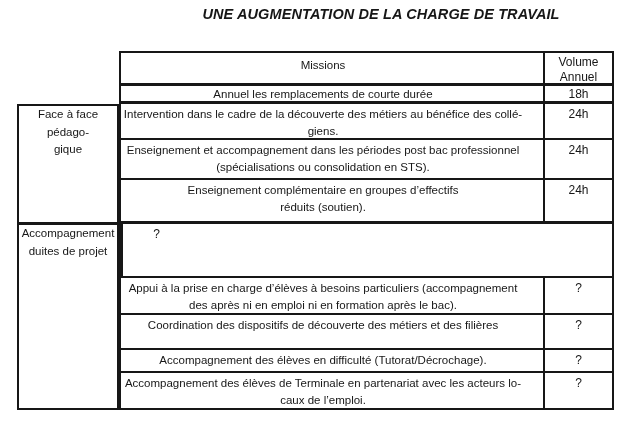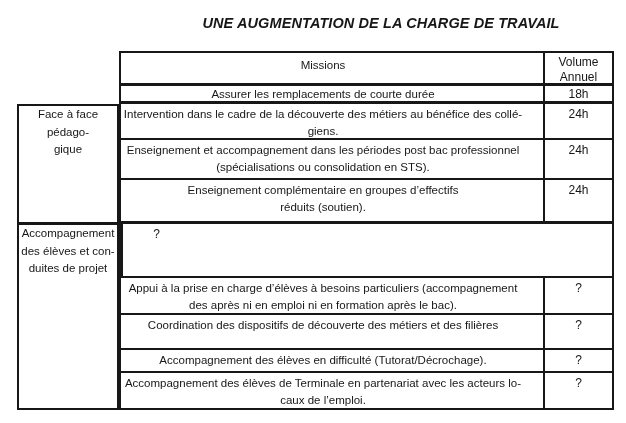--- a/index.html
+++ b/index.html
@@ -2,21 +2,21 @@
 <html><head>
 <meta charset="utf-8">
 <style>
   html,body{margin:0;padding:0;background:#fff;}
   #page{
     position:relative;width:626px;height:423px;background:#ffffff;
     font-family:"Liberation Sans",sans-serif;color:#171717;overflow:hidden;
   }
   
   .doc-title{
-    position:absolute;top:15px;left:136px;width:490px;text-align:center;
+    position:absolute;top:6px;left:136px;width:490px;text-align:center;
     font-size:14.5px;font-weight:700;font-style:italic;letter-spacing:.1px;color:#171717;
   }
   
   .left-box{
     position:absolute;left:17px;top:104px;width:102px;height:306px;
     border:2px solid #171717;box-sizing:border-box;display:flex;flex-direction:column;
   }
   .group-cell{
     box-sizing:border-box;text-align:center;font-size:11.5px;line-height:17.5px;
     padding-top:0;overflow:hidden;
@@ -62,38 +62,37 @@
 
   <div class="doc-title">UNE AUGMENTATION DE LA CHARGE DE TRAVAIL</div>
 
   <div class="left-box">
     <div class="group-cell g1">
       <span class="tline">Face à face pédago-</span>
       <span class="tline">gique</span>
     </div>
     <div class="group-cell g2">
       <span class="tline">Accompagnement</span>
-      <span class="tline">des élèves et con-</span>
       <span class="tline">duites de projet</span>
     </div>
   </div>
 
   <div class="main-table">
 
     <div class="trow rhdr bb3">
       <div class="mcell hdr">Missions</div>
       <div class="vcell hdr">
         <span class="tline">Volume</span>
         <span class="tline">Annuel</span>
       </div>
     </div>
 
     <div class="trow rw0 bb3">
       <div class="mcell">
-        <span class="tline">Assurer les remplacements de courte durée</span>
+        <span class="tline">Annuel les remplacements de courte durée</span>
       </div>
       <div class="vcell">18h</div>
     </div>
 
     <div class="trow rw1 bb2">
       <div class="mcell">
         <span class="tline">Intervention dans le cadre de la découverte des métiers au bénéfice des collé-</span>
         <span class="tline">giens.</span>
       </div>
       <div class="vcell">24h</div>

